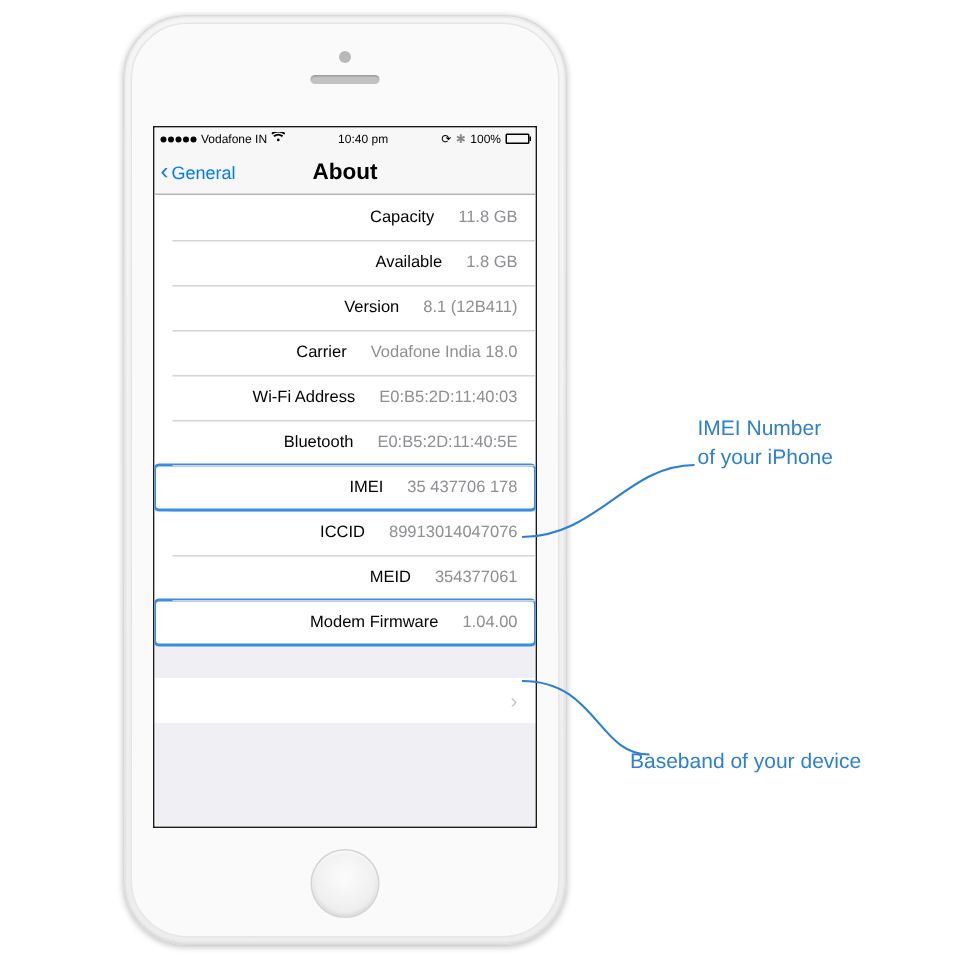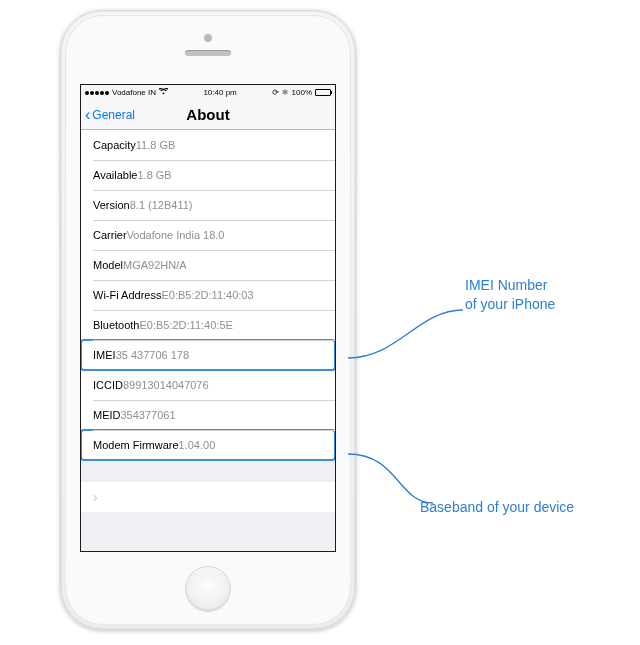--- a/index.html
+++ b/index.html
@@ -6,21 +6,21 @@
   body {
     width: 640px;
     height: 645px;
     background: #fff;
     font-family: -apple-system, "Helvetica Neue", Helvetica, Arial, sans-serif;
     position: relative;
     overflow: hidden;
   }
   .phone {
     position: absolute;
-    left: 60px;
+    left: 82px;
     top: 10px;
     width: 296px;
     height: 620px;
     border-radius: 42px;
     background: linear-gradient(#f5f5f5,#ededed);
     box-shadow: 0 1px 4px rgba(0,0,0,0.25), inset 0 0 2px rgba(0,0,0,.15);
     border: 1px solid #d9d9d9;
   }
   .phone-inner {
     position: absolute;
@@ -94,24 +94,25 @@
   }
   .chev { font-size:16px;line-height:1;font-weight:200; }
   .title{ font-size:15px; font-weight:600; color:#000; }
 
   
   .list{ background:#efeff4; height:calc(100% - 45px); overflow:hidden;}
   .group{ background:#fff; }
   .sep{ height:22px; background:#efeff4;}
   .row{
     height:30px;
-    display:flex;align-items:center;justify-content:flex-start;
+    display:flex;align-items:center;justify-content:flex-end;
     padding:0 12px;
     font-size:11px;
     position:relative;
+    gap:16px;
   }
   .row .lbl{ color:#000; }
   .row .val{ color:#8e8e93; text-align:right; white-space:nowrap;overflow:hidden;}
   .row + .row::before{
     content:"";position:absolute;left:12px;right:0;top:0;height:1px;background:#d4d4d8;
   }
   .row.discl .val{ color:#c8c8cd; font-size:14px;}
   .highlight{
     outline:2px solid #3b8de0;
     outline-offset:-1px;
@@ -185,24 +186,20 @@
           </div>
           <div class="row">
             <span class="lbl">Version</span>
             <span class="val">8.1 (12B411)</span>
           </div>
           <div class="row">
             <span class="lbl">Carrier</span>
             <span class="val">Vodafone India 18.0</span>
           </div>
           <div class="row">
-            <span class="lbl">Model</span>
-            <span class="val">MGA92HN/A</span>
-          </div>
-          <div class="row">
             <span class="lbl">Wi-Fi Address</span>
             <span class="val">E0:B5:2D:11:40:03</span>
           </div>
           <div class="row">
             <span class="lbl">Bluetooth</span>
             <span class="val">E0:B5:2D:11:40:5E</span>
           </div>
           <div class="row highlight">
             <span class="lbl">IMEI</span>
             <span class="val">35 437706 178</span>

